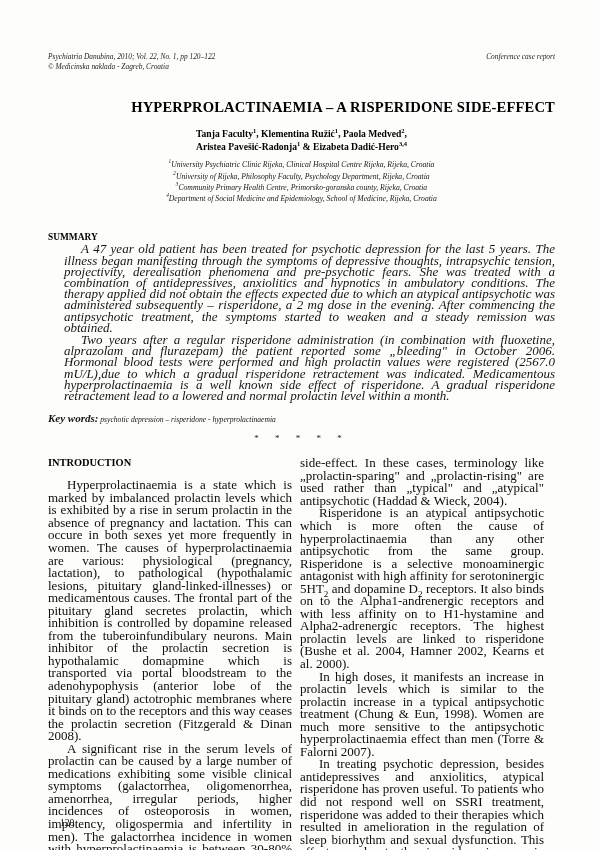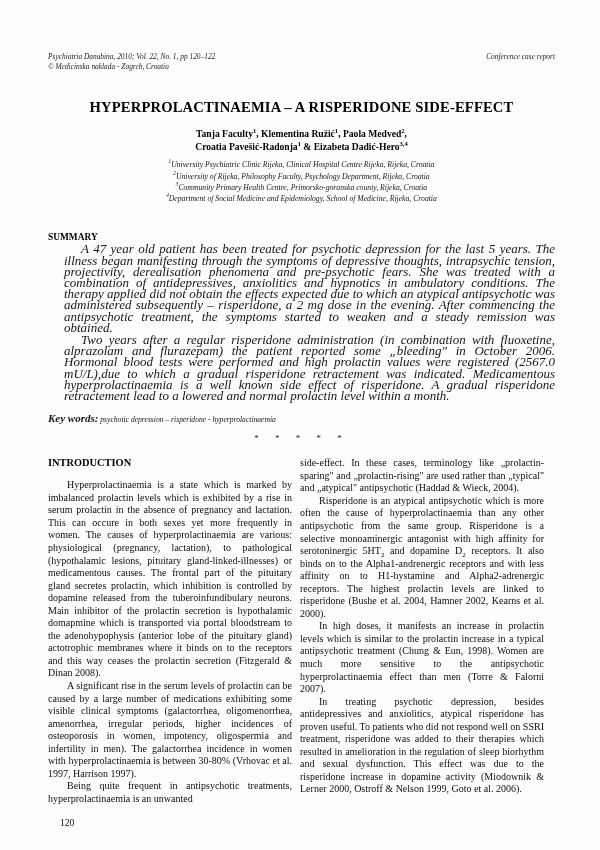--- a/index.html
+++ b/index.html
@@ -32,21 +32,21 @@
     font-size: 7.4px;
     line-height: 10.4px;
     color: #232323;
   }
   .runhead-left { text-align: left; }
   .runhead-right { text-align: left; padding-top: 0px; }
 
   
   .title {
     margin-top: 26px;
-    text-align: center;
+    text-align: right;
     font-weight: bold;
     font-size: 14.6px;
     letter-spacing: 0.15px;
     color: #000;
   }
   .authors {
     margin-top: 11px;
     text-align: center;
     font-weight: bold;
     font-size: 9.6px;
@@ -115,21 +115,21 @@
   .col {
     width: 244px;
   }
   .sect-head {
     font-weight: bold;
     font-size: 10.4px;
     color: #000;
     margin-bottom: 11px;
   }
   .body-p {
-    font-size: 10px;
+    font-size: 13px;
     line-height: 12.55px;
     text-align: justify;
     text-indent: 19px;
     margin: 0;
     color: #0d0d0d;
     hyphens: manual;
   }
   .col-right .body-p:first-child { text-indent: 0; }
 
   
@@ -151,21 +151,21 @@
       <div>Psychiatria Danubina, 2010; Vol. 22, No. 1, pp 120–122</div>
       <div>© Medicinska naklada - Zagreb, Croatia</div>
     </div>
     <div class="runhead-right">Conference case report</div>
   </div>
 
   <h1 class="title">HYPERPROLACTINAEMIA – A RISPERIDONE SIDE-EFFECT</h1>
 
   <div class="authors">
     <div><span>Tanja Faculty</span><sup>1</sup><span>, Klementina Ružić</span><sup>1</sup><span>, Paola Medved</span><sup>2</sup>,</div>
-    <div><span>Croatia Pavešić-Radonja</span><sup>1</sup><span> &amp; Eizabeta Dadić-Hero</span><sup>3,4</sup></div>
+    <div><span>Aristea Pavešić-Radonja</span><sup>1</sup><span> &amp; Eizabeta Dadić-Hero</span><sup>3,4</sup></div>
   </div>
 
   <div class="affils">
     <div><sup>1</sup><span>University Psychiatric Clinic Rijeka, Clinical Hospital Centre Rijeka, Rijeka, Croatia</span></div>
     <div><sup>2</sup><span>University of Rijeka, Philosophy Faculty, Psychology Department, Rijeka, Croatia</span></div>
     <div><sup>3</sup><span>Community Primary Health Centre, Primorsko-goranska county, Rijeka, Croatia</span></div>
     <div><sup>4</sup><span>Department of Social Medicine and Epidemiology, School of Medicine, Rijeka, Croatia</span></div>
   </div>
 
   <div class="summary-head">SUMMARY</div>

